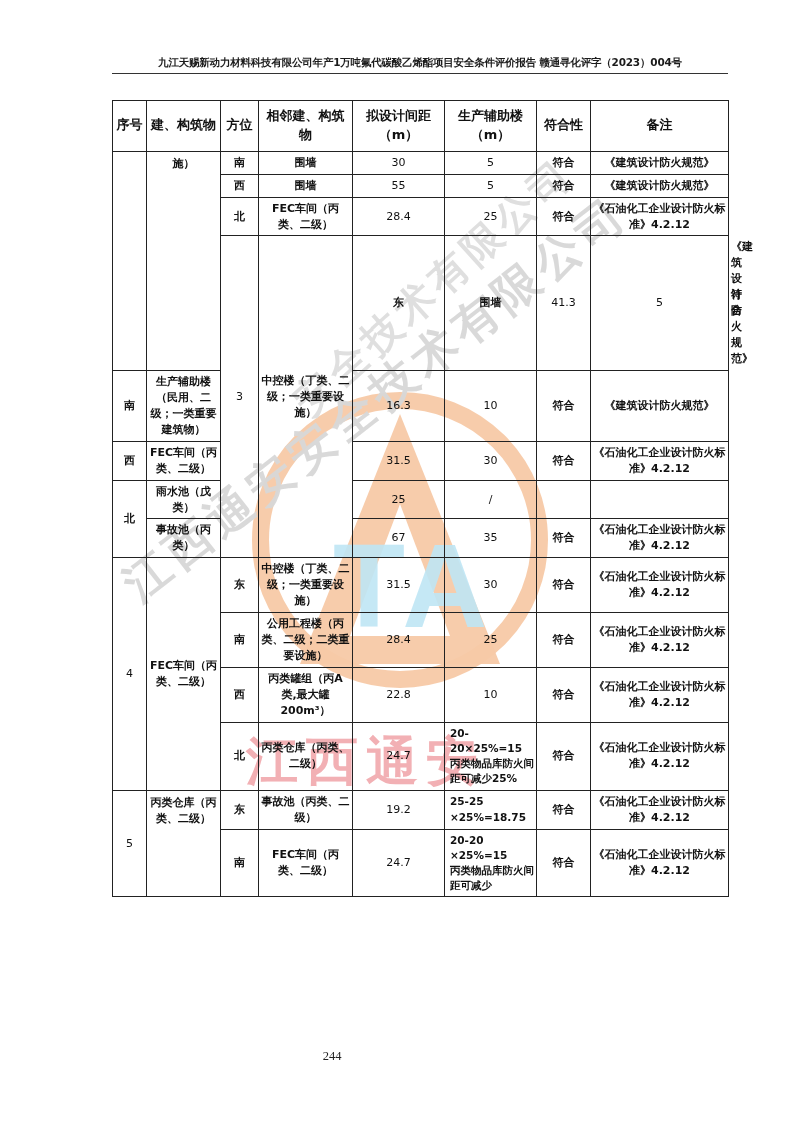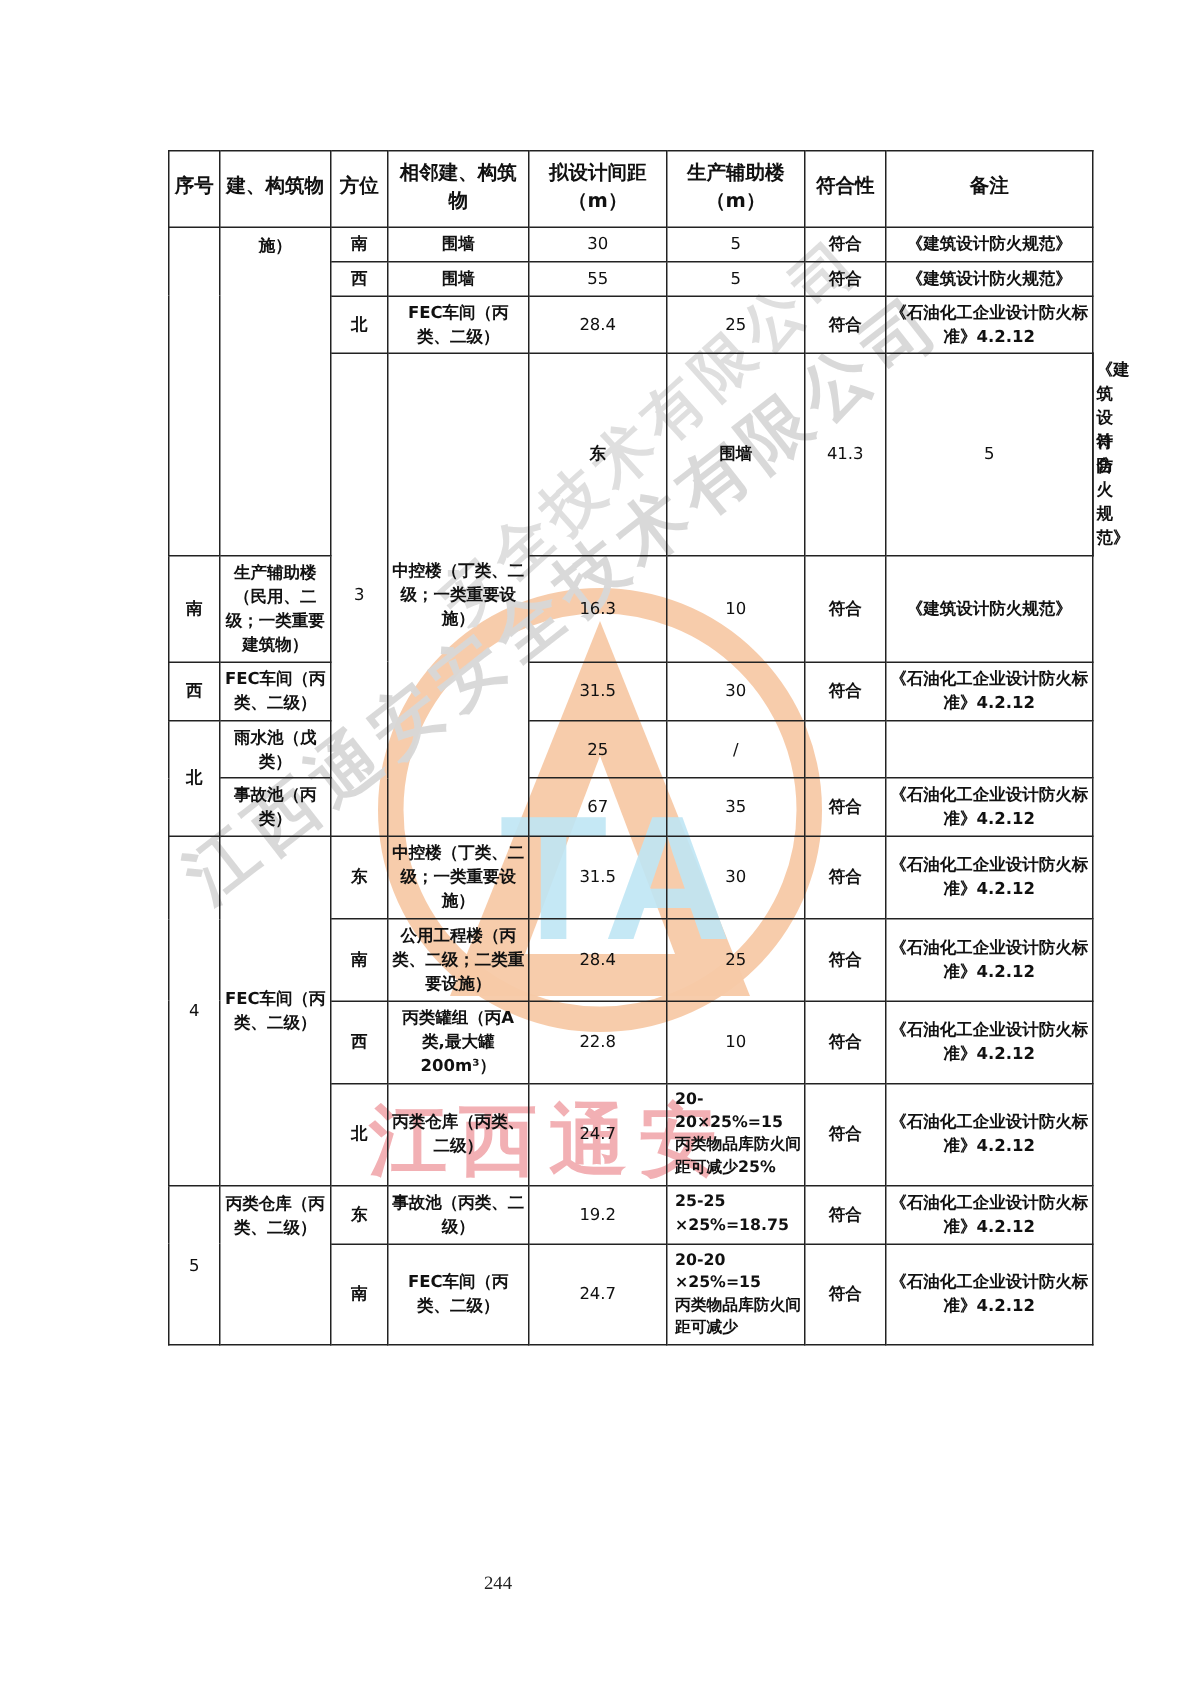--- a/index.html
+++ b/index.html
@@ -244,20 +244,24 @@
       <div class="wm-ring"></div>
       <div class="wm-a"></div>
       <div class="wm-a-inner"></div>
     </div>
     <div class="wm-ta">TA</div>
     <div class="wm-gray2">安全技术有限公司</div>
     <div class="wm-gray">江西通安安全技术有限公司</div>
     <div class="wm-red">江西通安</div>
   </div>
 
+  <div class="header">
+    <div class="header-text">九江天赐新动力材料科技有限公司年产1万吨氟代碳酸乙烯酯项目安全条件评价报告  赣通寻化评字（2023）004号</div>
+    <div class="header-rule"></div>
+  </div>
 
   <div class="table-wrap">
     <table class="dtable">
       <colgroup>
         <col class="c-seq">
           <col class="c-bldg">
           <col class="c-dir">
           <col class="c-adj">
         <col class="c-des">
           <col class="c-std">

